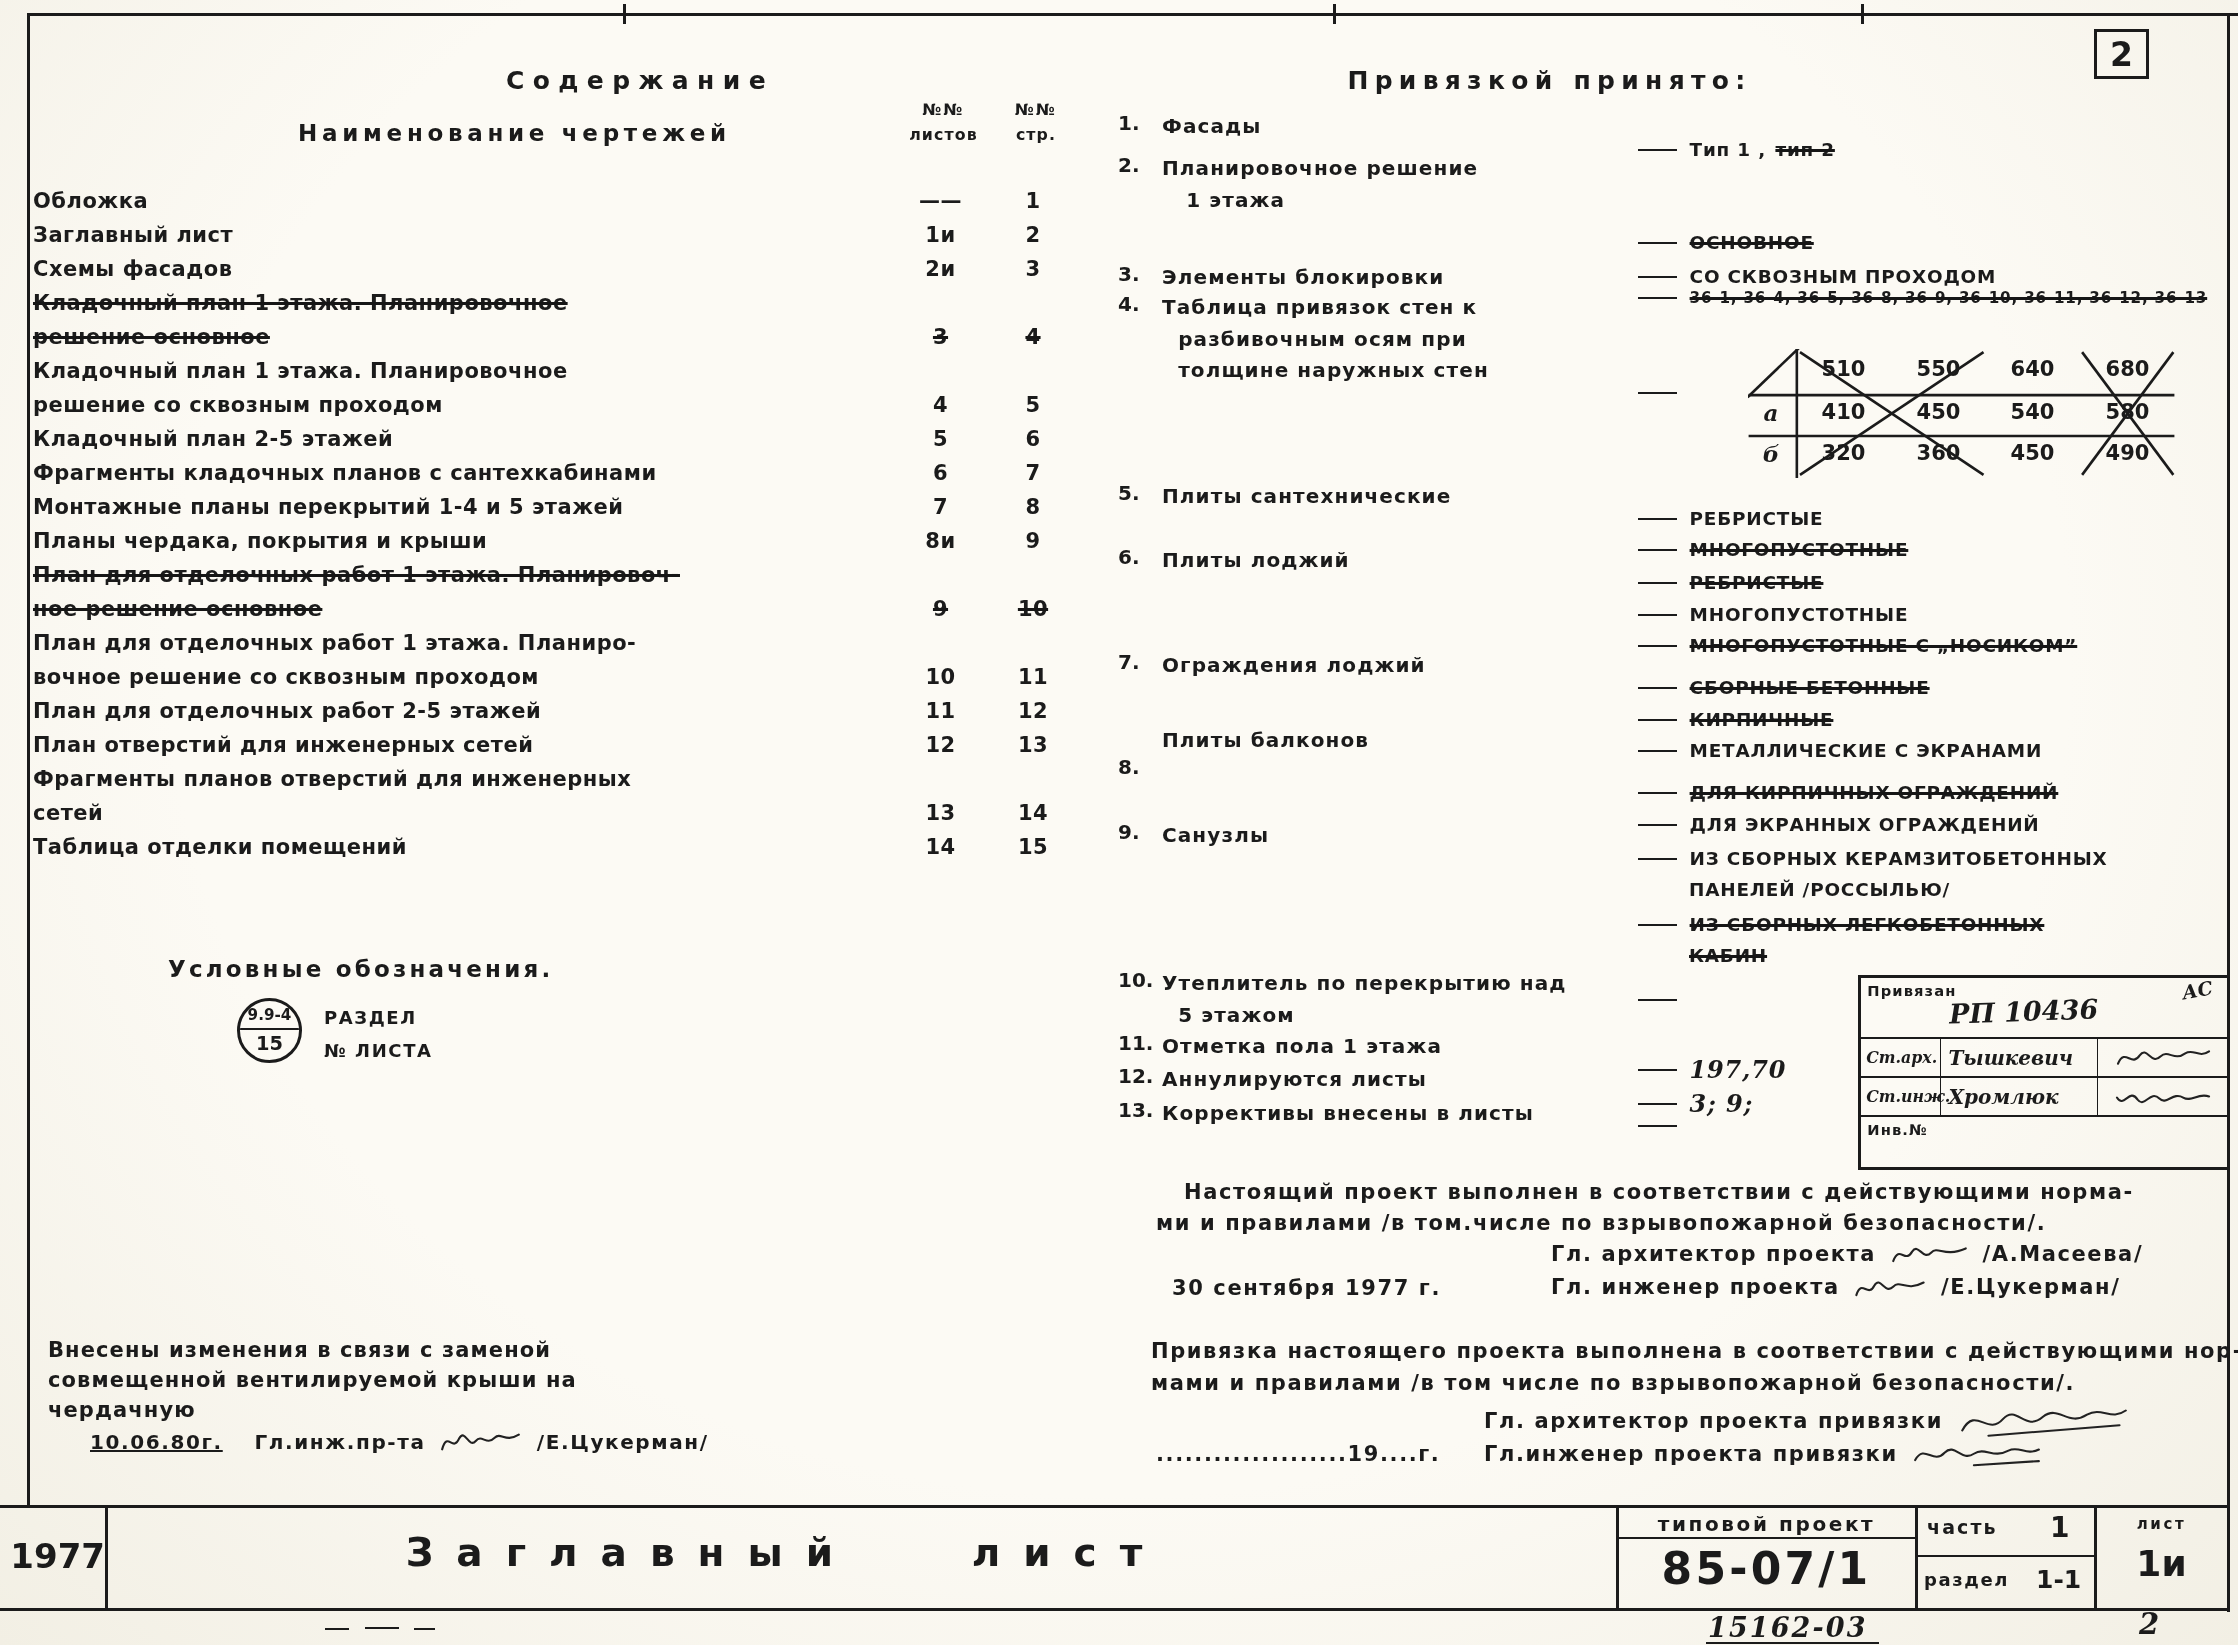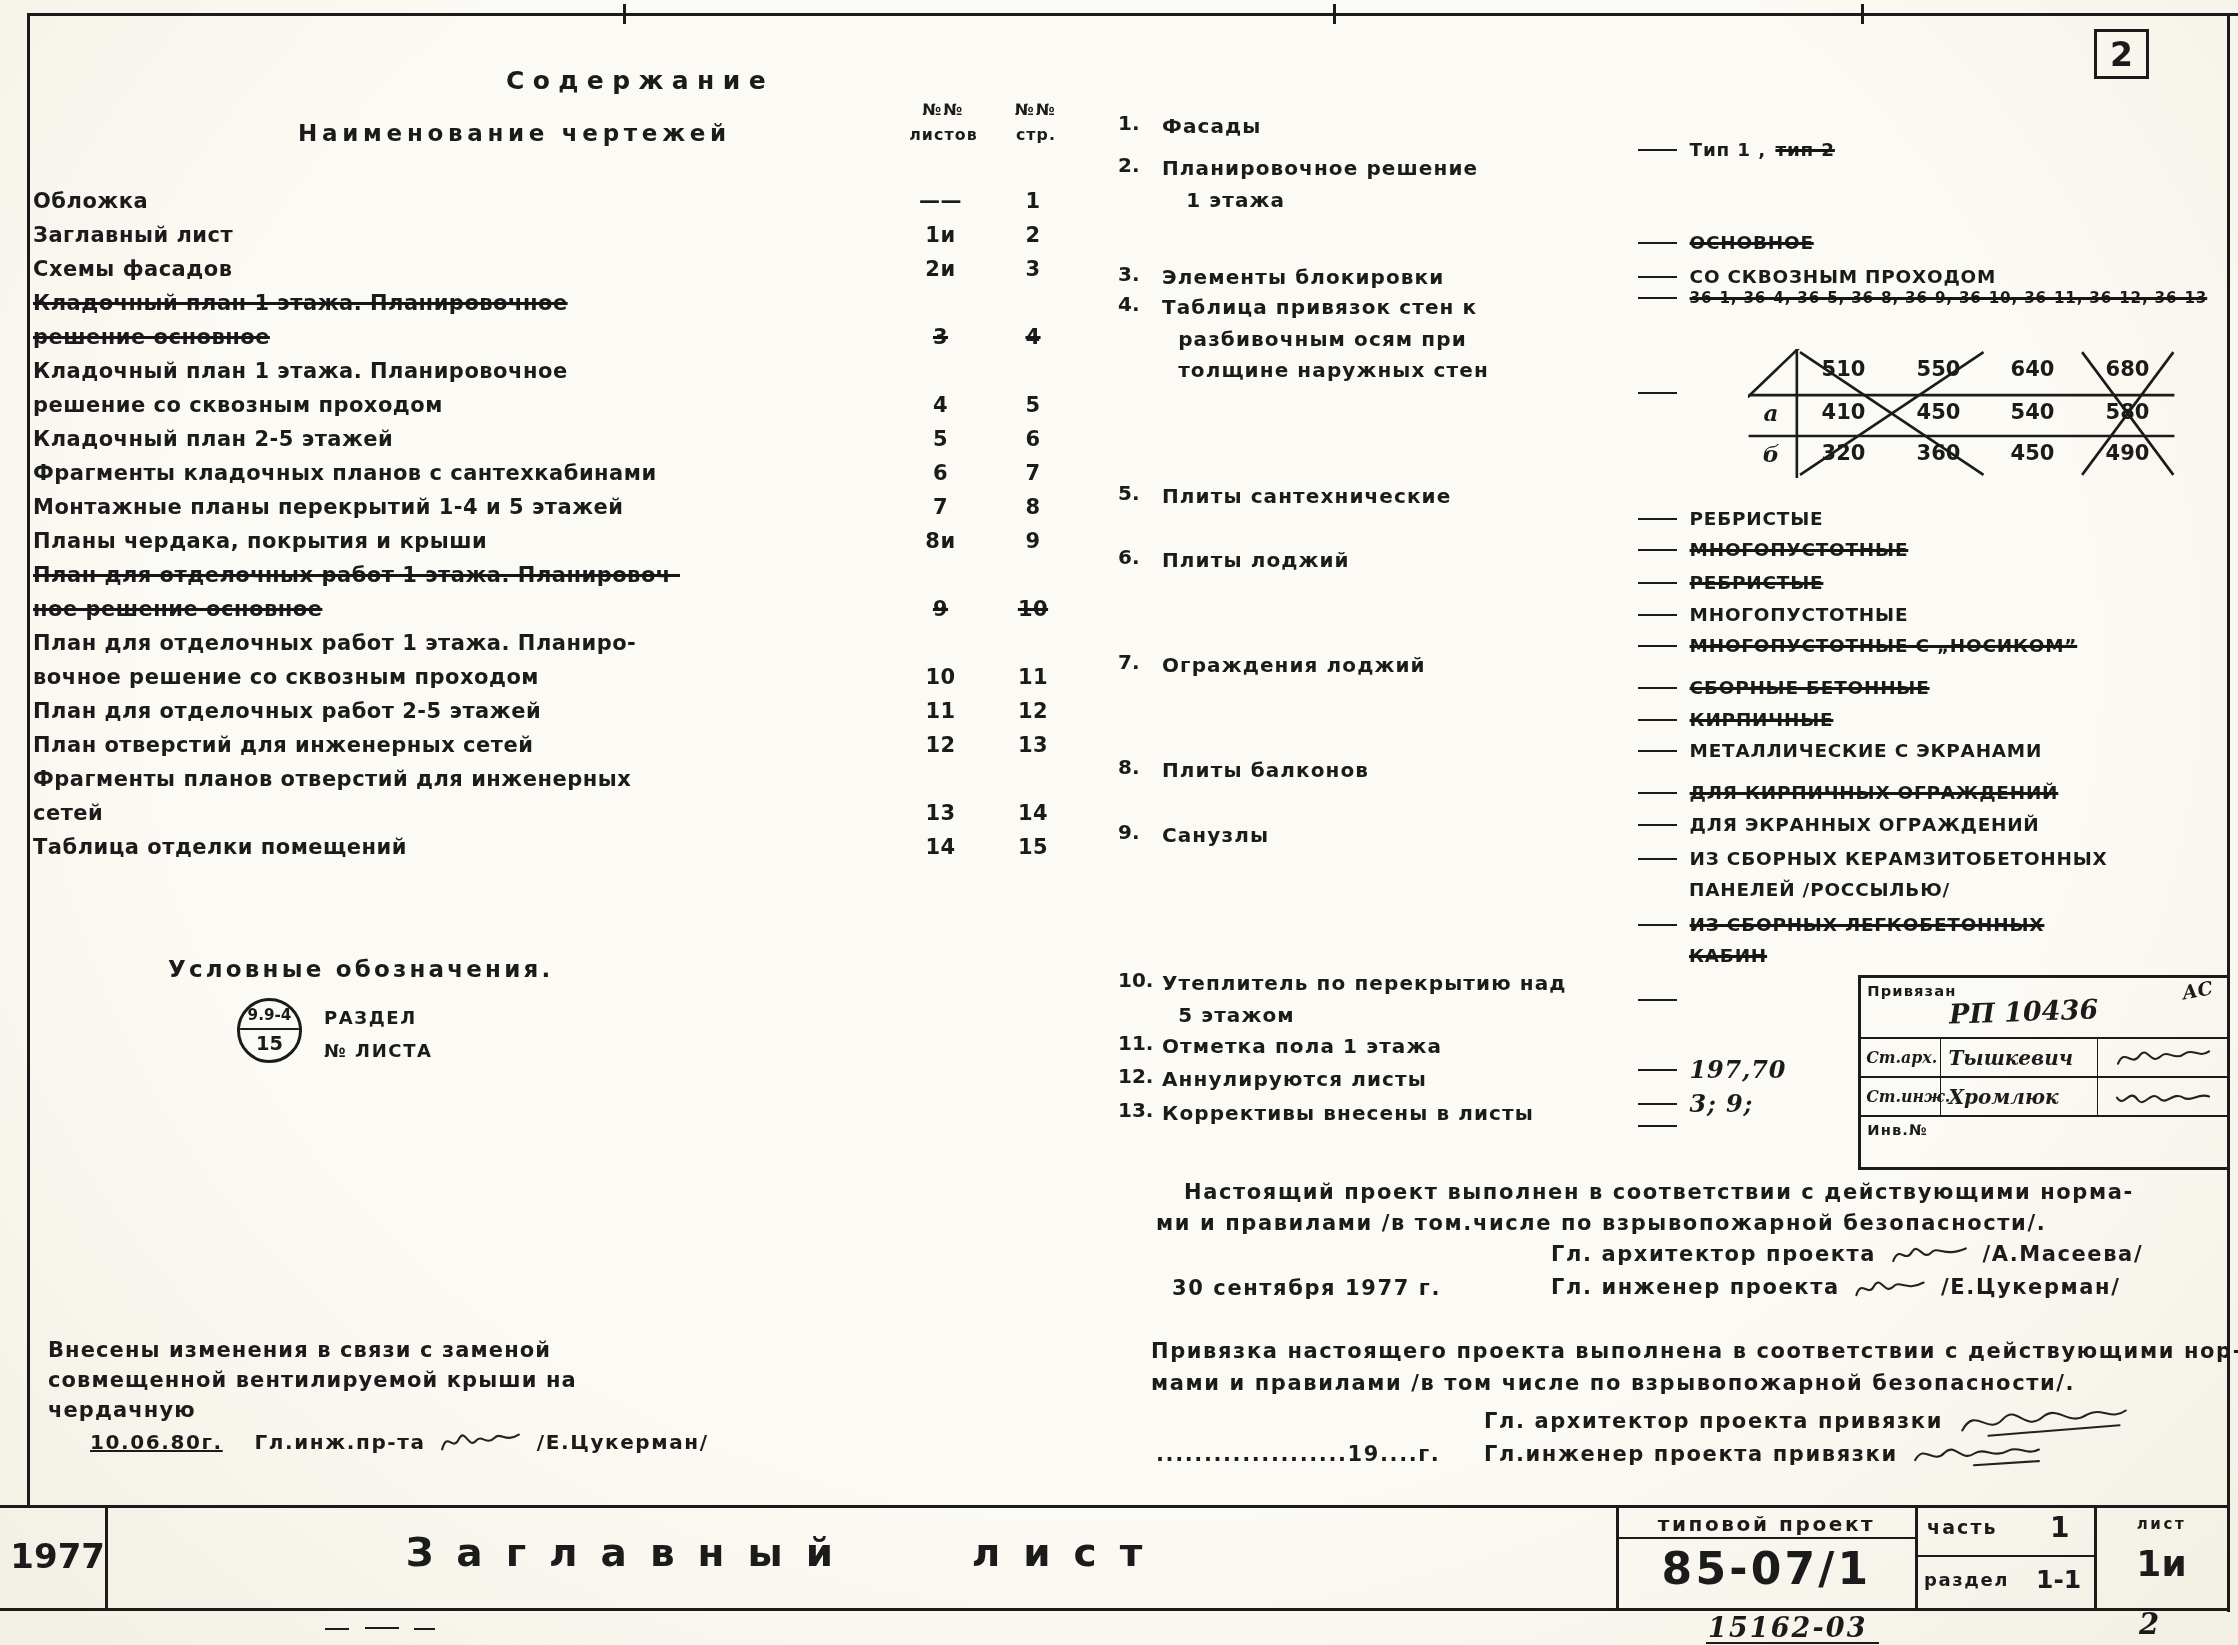--- a/index.html
+++ b/index.html
@@ -199,20 +199,21 @@
 чердачную</div>
   <div class="sigrow" style="left:90px;top:1425px;">
     <span class="para" style="font-size:20px;text-decoration:underline;">10.06.80г.</span>
     <span class="para" style="font-size:20px;margin-left:18px;">Гл.инж.пр-та</span>
     <svg class="sigsvg" width="84" height="34" viewBox="0 0 160 64">
         <path d="M6 46 C16 10 26 52 38 26 C50 4 56 46 70 30 C82 16 90 40 106 24 C118 12 126 34 152 18"></path>
       </svg>
     <span class="para" style="font-size:20px;">/Е.Цукерман/</span>
   </div>
 
+  <div class="t" style="left:1224px;top:66px;width:651px;text-align:center;font-size:25px;letter-spacing:6.3px;">Привязкой принято:</div>
 
   <div class="bnum" style="top:111px">1.</div>
   <div class="bnum" style="top:153px">2.</div>
   <div class="bnum" style="top:262px">3.</div>
   <div class="bnum" style="top:292px">4.</div>
   <div class="bnum" style="top:481px">5.</div>
   <div class="bnum" style="top:545px">6.</div>
   <div class="bnum" style="top:650px">7.</div>
   <div class="bnum" style="top:755px">8.</div>
   <div class="bnum" style="top:820px">9.</div>
@@ -224,21 +225,21 @@
   <div class="blabel" style="top:111px">Фасады</div>
   <div class="blabel" style="top:153px">Планировочное решение
 &nbsp;&nbsp;&nbsp;1 этажа</div>
   <div class="blabel" style="top:262px">Элементы блокировки</div>
   <div class="blabel" style="top:292px">Таблица привязок стен к
 &nbsp;&nbsp;разбивочным осям при
 &nbsp;&nbsp;толщине наружных стен</div>
   <div class="blabel" style="top:481px">Плиты сантехнические</div>
   <div class="blabel" style="top:545px">Плиты лоджий</div>
   <div class="blabel" style="top:650px">Ограждения лоджий</div>
-  <div class="blabel" style="top:755px">Плиты балконов</div>
+  <div class="blabel" style="top:725px">Плиты балконов</div>
   <div class="blabel" style="top:820px">Санузлы</div>
   <div class="blabel" style="top:968px">Утеплитель по перекрытию над
 &nbsp;&nbsp;5 этажом</div>
   <div class="blabel" style="top:1031px">Отметка пола 1 этажа</div>
   <div class="blabel" style="top:1064px">Аннулируются листы</div>
   <div class="blabel" style="top:1098px">Коррективы внесены в листы</div>
 
   <div class="vline" style="top:115px">
     <span class="dash"></span>
     <span>Тип 1 ,</span>

